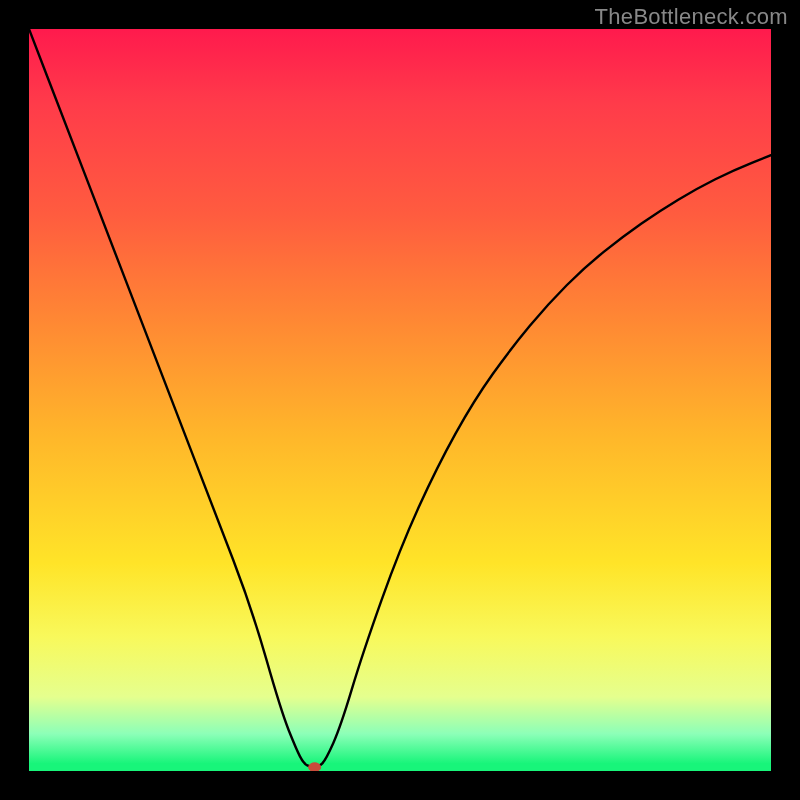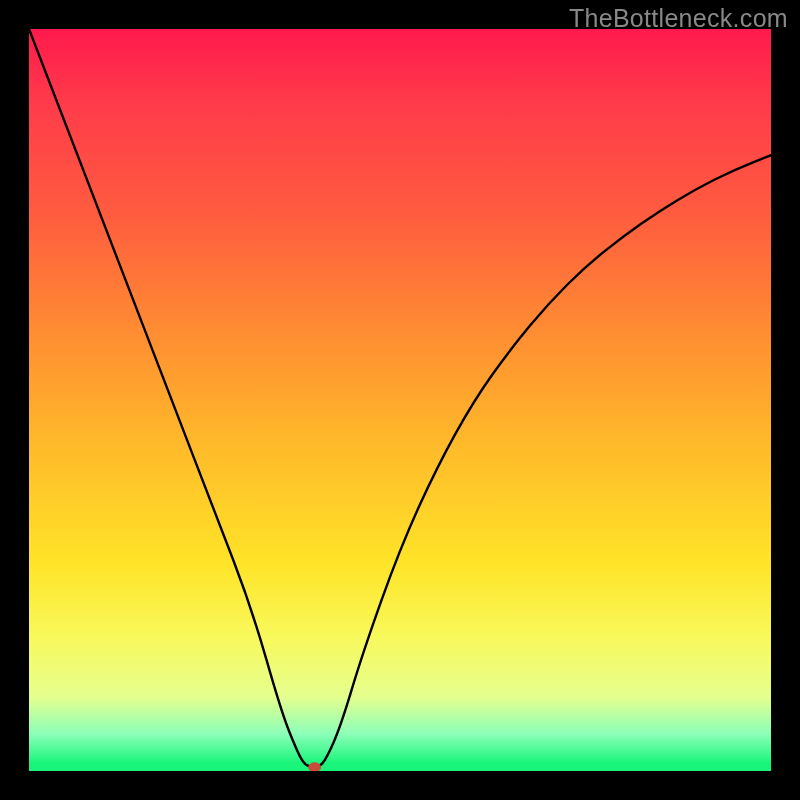--- a/index.html
+++ b/index.html
@@ -10,21 +10,21 @@
     background: #000;
     position: relative;
     overflow: hidden;
     font-family: Arial, Helvetica, sans-serif;
   }
   .watermark {
     position: absolute;
     top: 4px;
     right: 12px;
     color: #888;
-    font-size: 25px;
+    font-size: 22px;
     font-weight: 500;
     z-index: 20;
     letter-spacing: 0.3px;
   }
   .plot-area {
     position: absolute;
     left: 29px;
     top: 29px;
     width: 742px;
     height: 742px;

